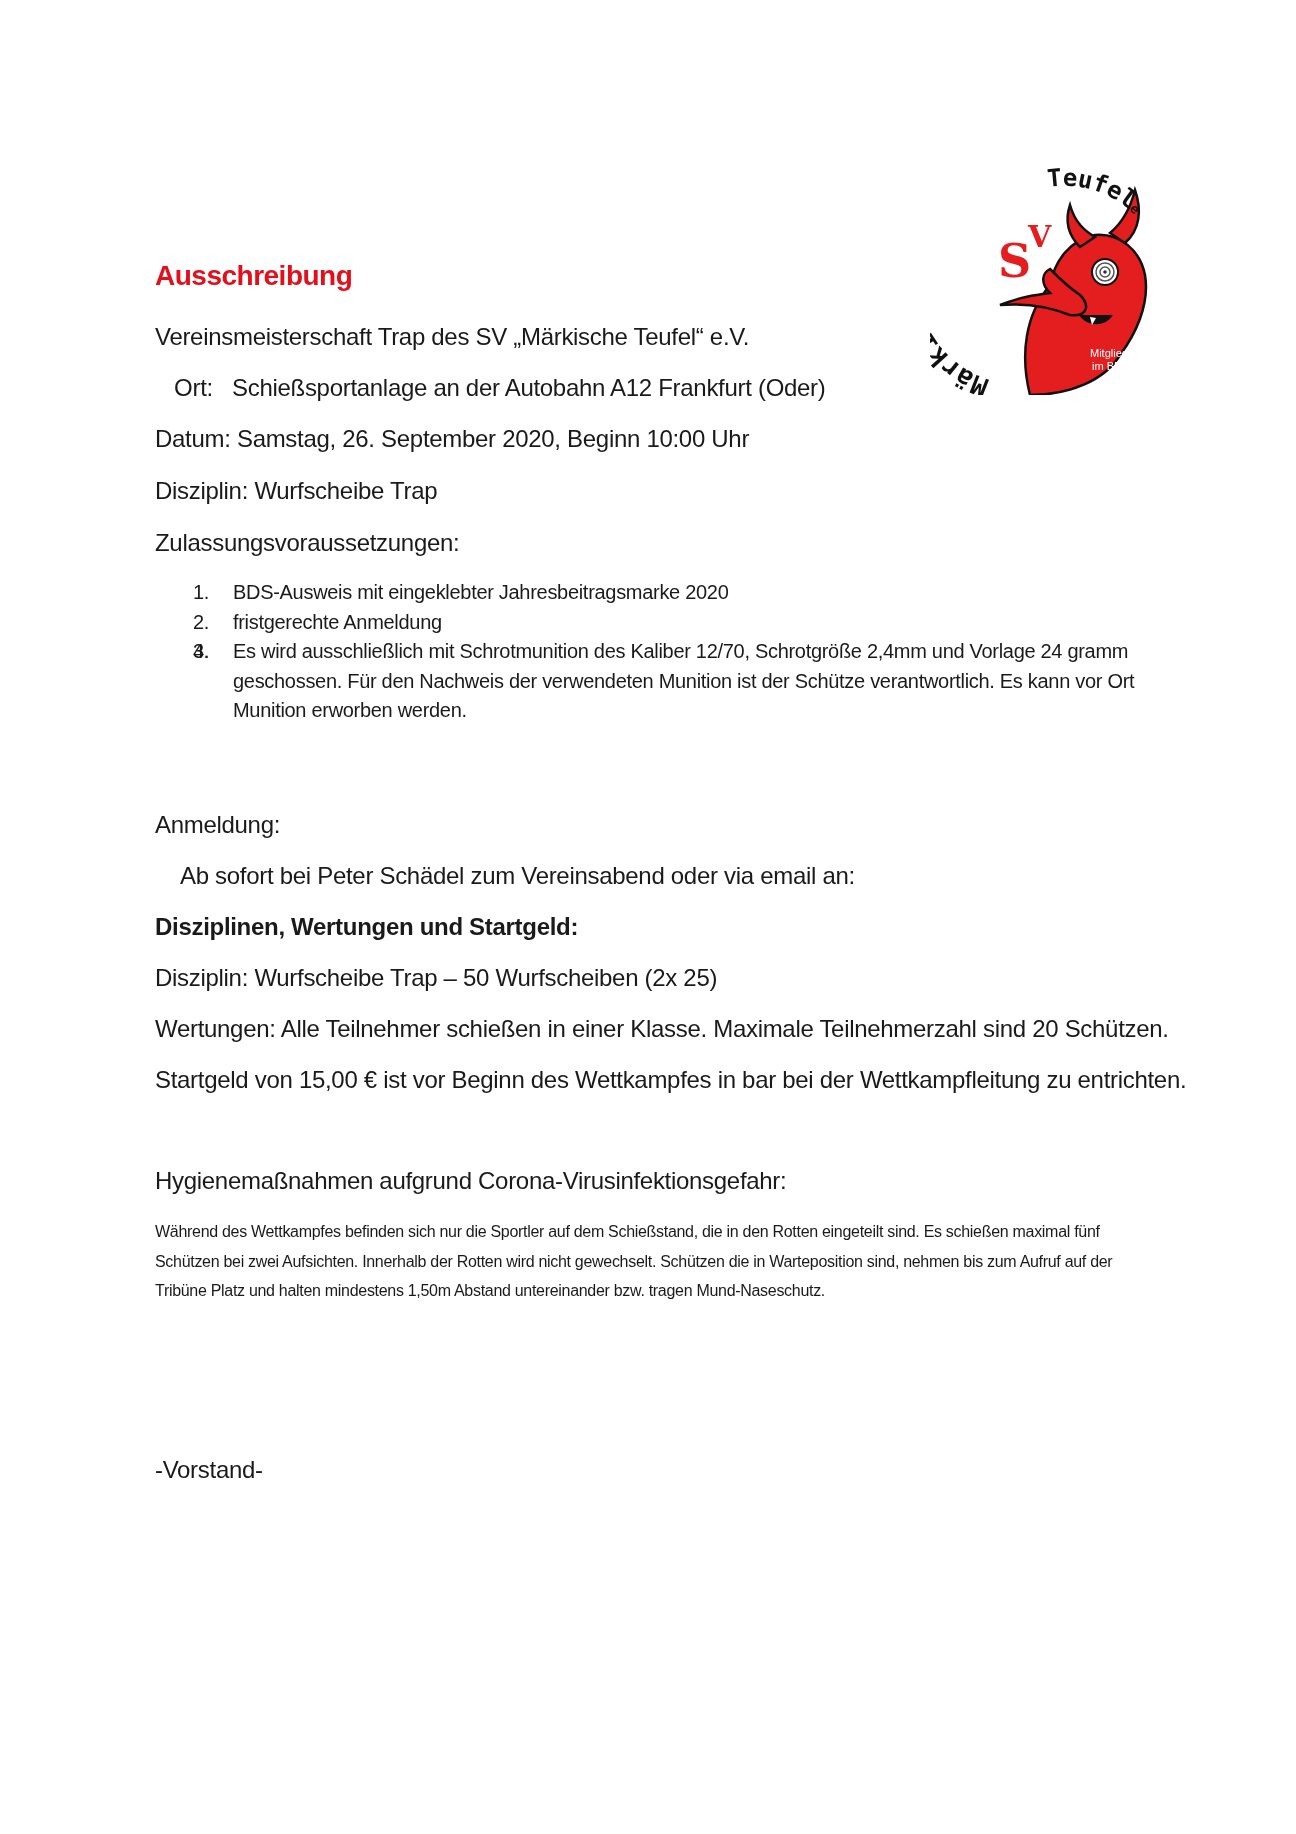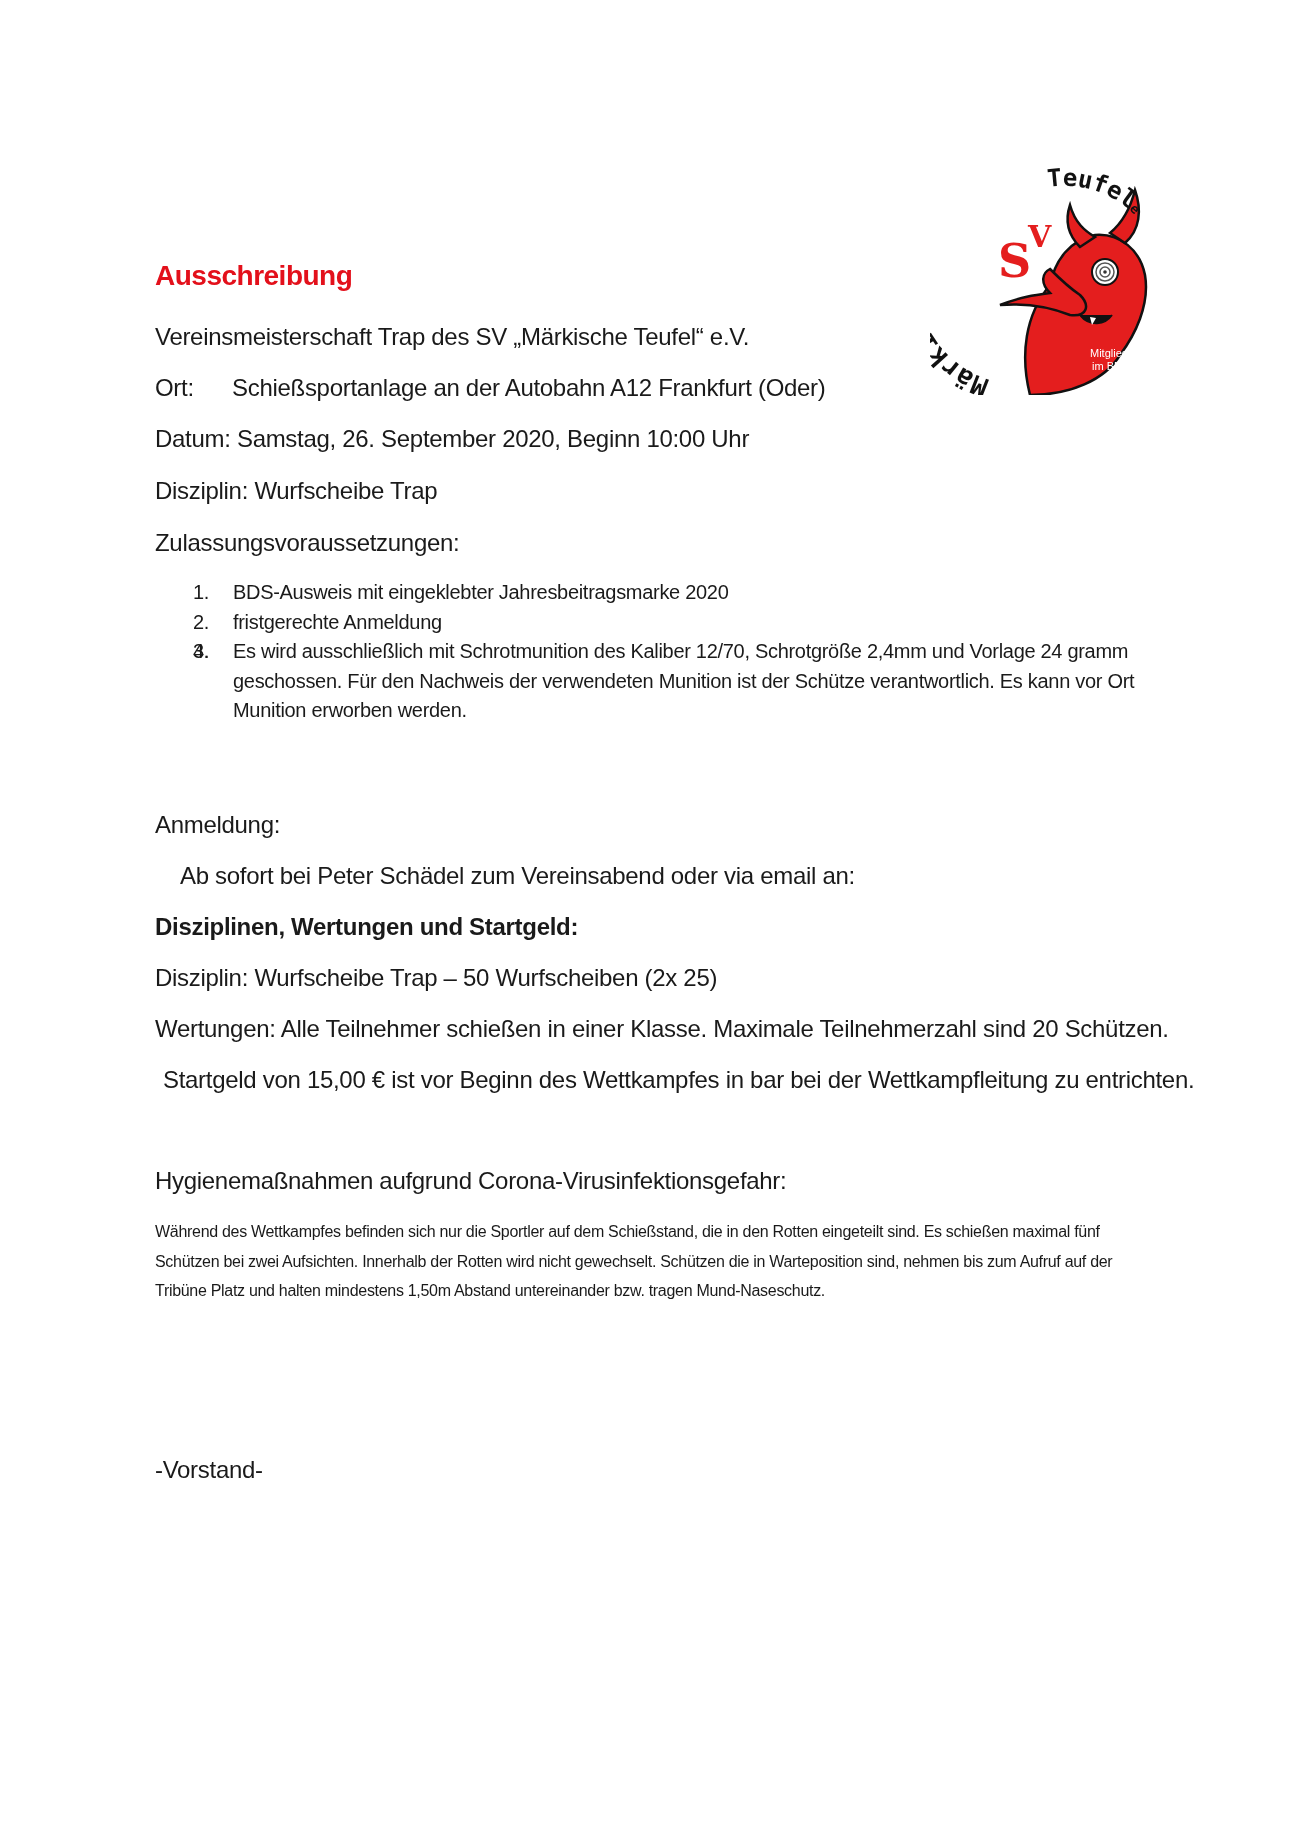--- a/index.html
+++ b/index.html
@@ -32,21 +32,21 @@
     }
     .line {
       position: absolute;
       left: 155px;
       font-size: 24px;
       line-height: 29px;
       white-space: nowrap;
       letter-spacing: -0.3px;
     }
     .bold { font-weight: bold; }
-    .ort-label { display: inline-block; width: 77px; }
+    .ort-label { display: inline-block; width: 77px; text-align: center; }
     .list {
       position: absolute;
       left: 155px;
       top: 578px;
       width: 1000px;
       margin: 0;
       padding: 0;
       list-style: none;
       font-size: 20px;
       line-height: 29.5px;
@@ -153,21 +153,21 @@
   <div class="line" style="top:810px;">Anmeldung:</div>
 
   <div class="line" style="top:861px;margin-left:25px;">Ab sofort bei Peter Schädel zum Vereinsabend oder via email an:</div>
 
   <div class="line bold" style="top:912px;">Disziplinen, Wertungen und Startgeld:</div>
 
   <div class="line" style="top:963px;">Disziplin: Wurfscheibe Trap – 50 Wurfscheiben (2x 25)</div>
 
   <div class="line" style="top:1014px;">Wertungen: Alle Teilnehmer schießen in einer Klasse. Maximale Teilnehmerzahl sind 20 Schützen.</div>
 
-  <div class="line" style="top:1065px;margin-left:8px;">Startgeld von 15,00 € ist vor Beginn des Wettkampfes in bar bei der Wettkampfleitung zu entrichten.</div>
+  <div class="line" style="top:1065px;">Startgeld von 15,00 € ist vor Beginn des Wettkampfes in bar bei der Wettkampfleitung zu entrichten.</div>
 
   <div class="line" style="top:1166px;">Hygienemaßnahmen aufgrund Corona-Virusinfektionsgefahr:</div>
 
   <div class="para" style="top:1217px;">Während des Wettkampfes befinden sich nur die Sportler auf dem Schießstand, die in den Rotten eingeteilt sind. Es schießen maximal fünf Schützen bei zwei Aufsichten. Innerhalb der Rotten wird nicht gewechselt. Schützen die in Warteposition sind, nehmen bis zum Aufruf auf der Tribüne Platz und halten mindestens 1,50m Abstand untereinander bzw. tragen Mund-Naseschutz.</div>
 
 
   <div class="line" style="top:1455px;">-Vorstand-</div>
 
 </div>
 

